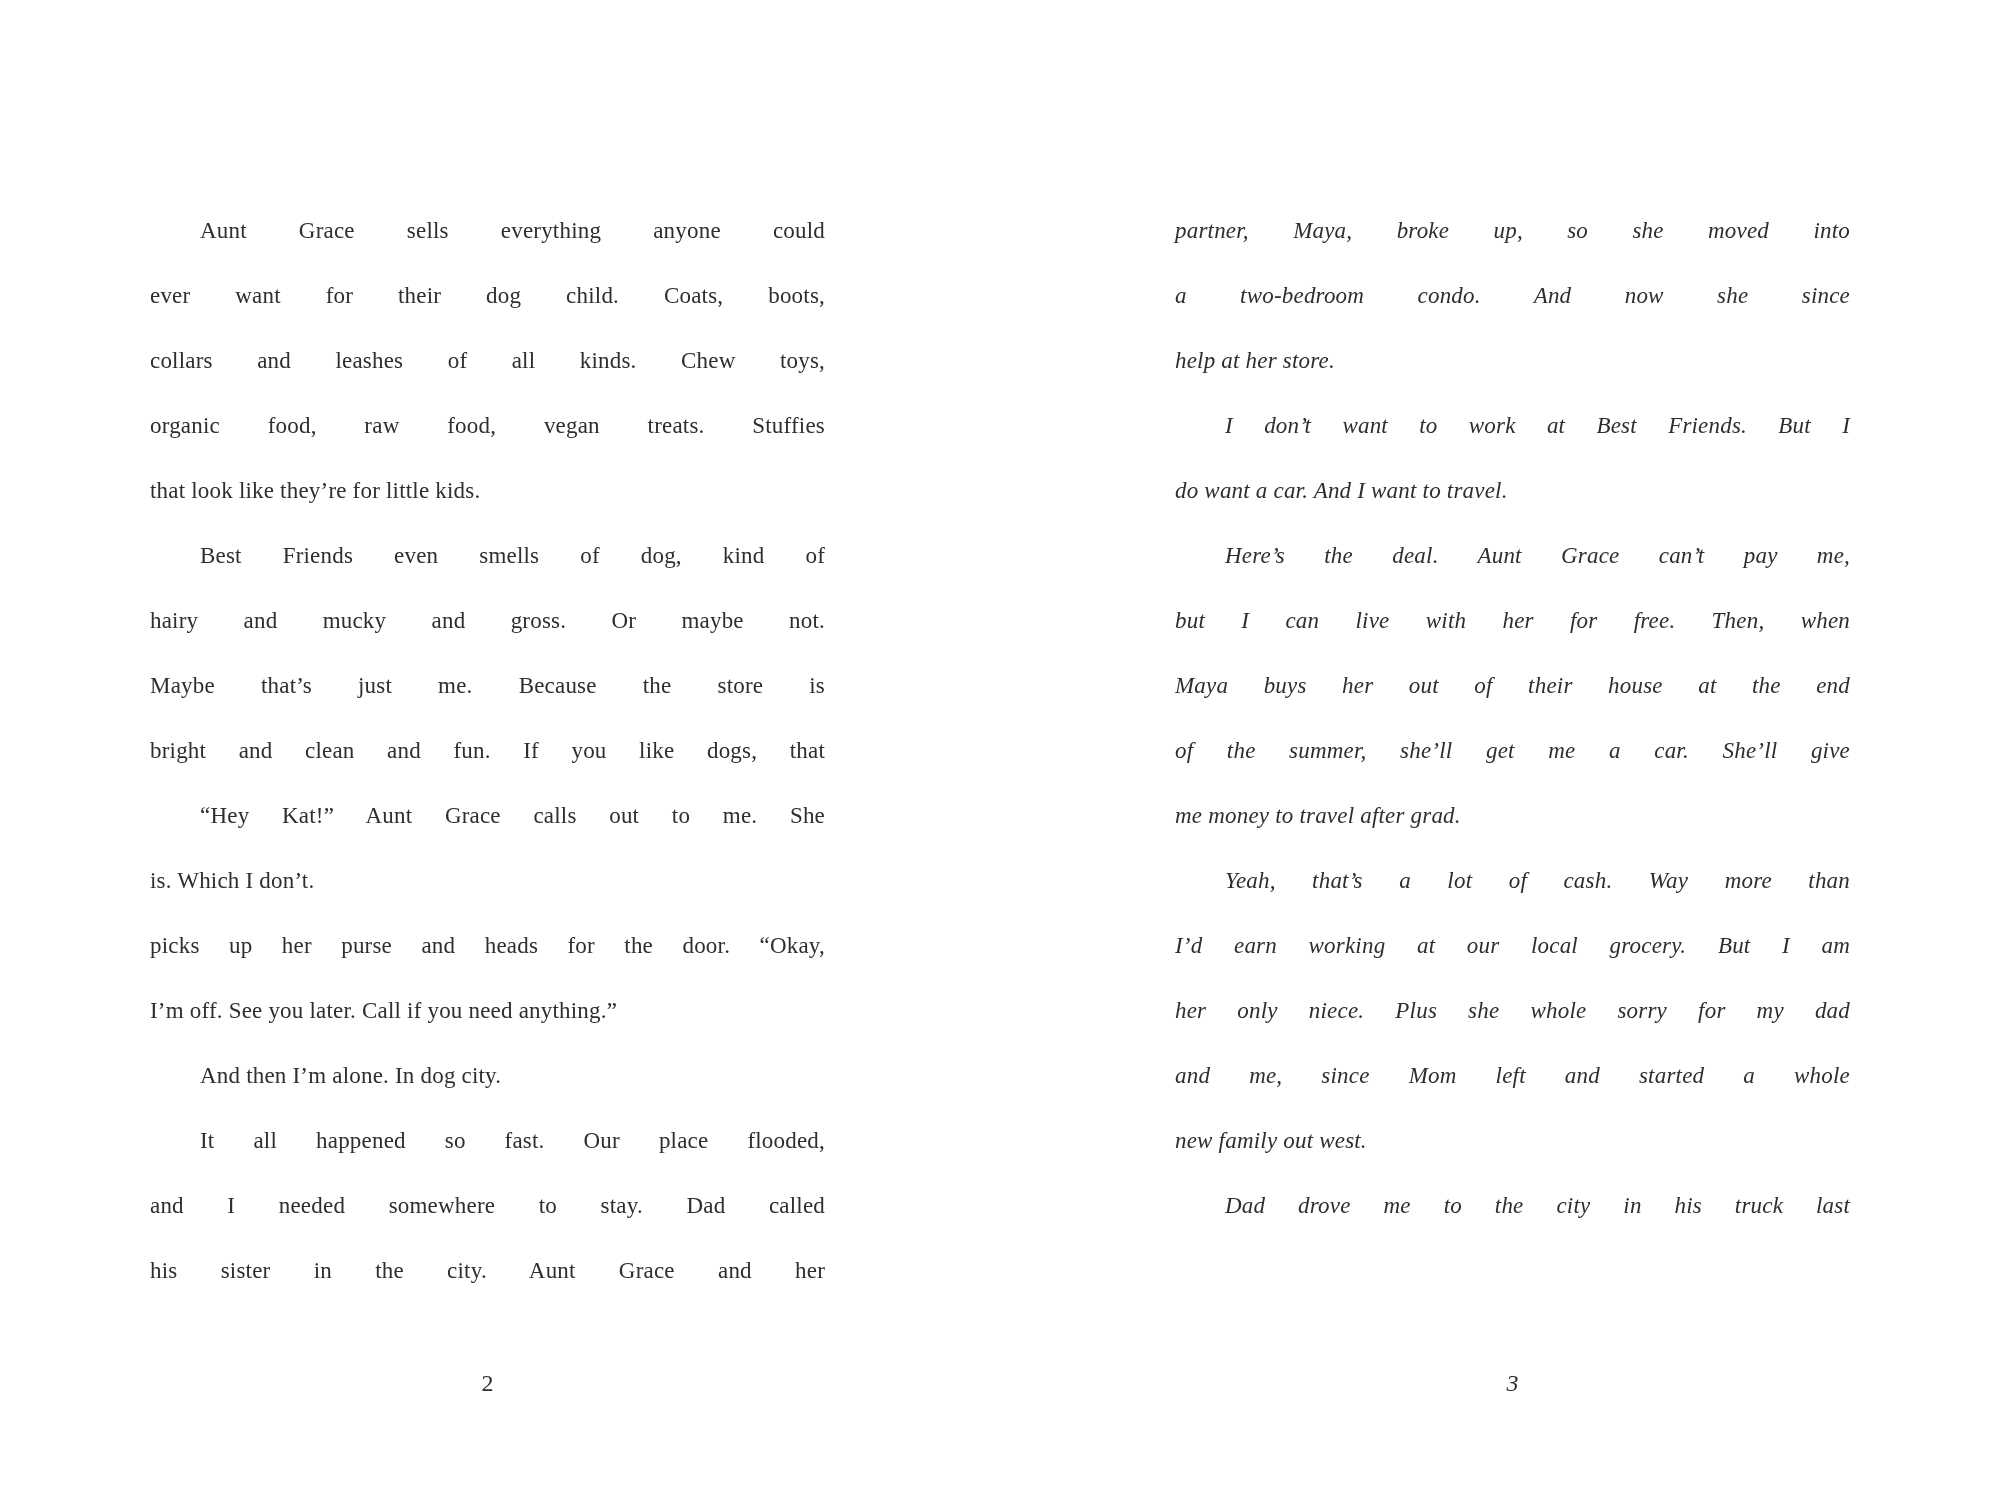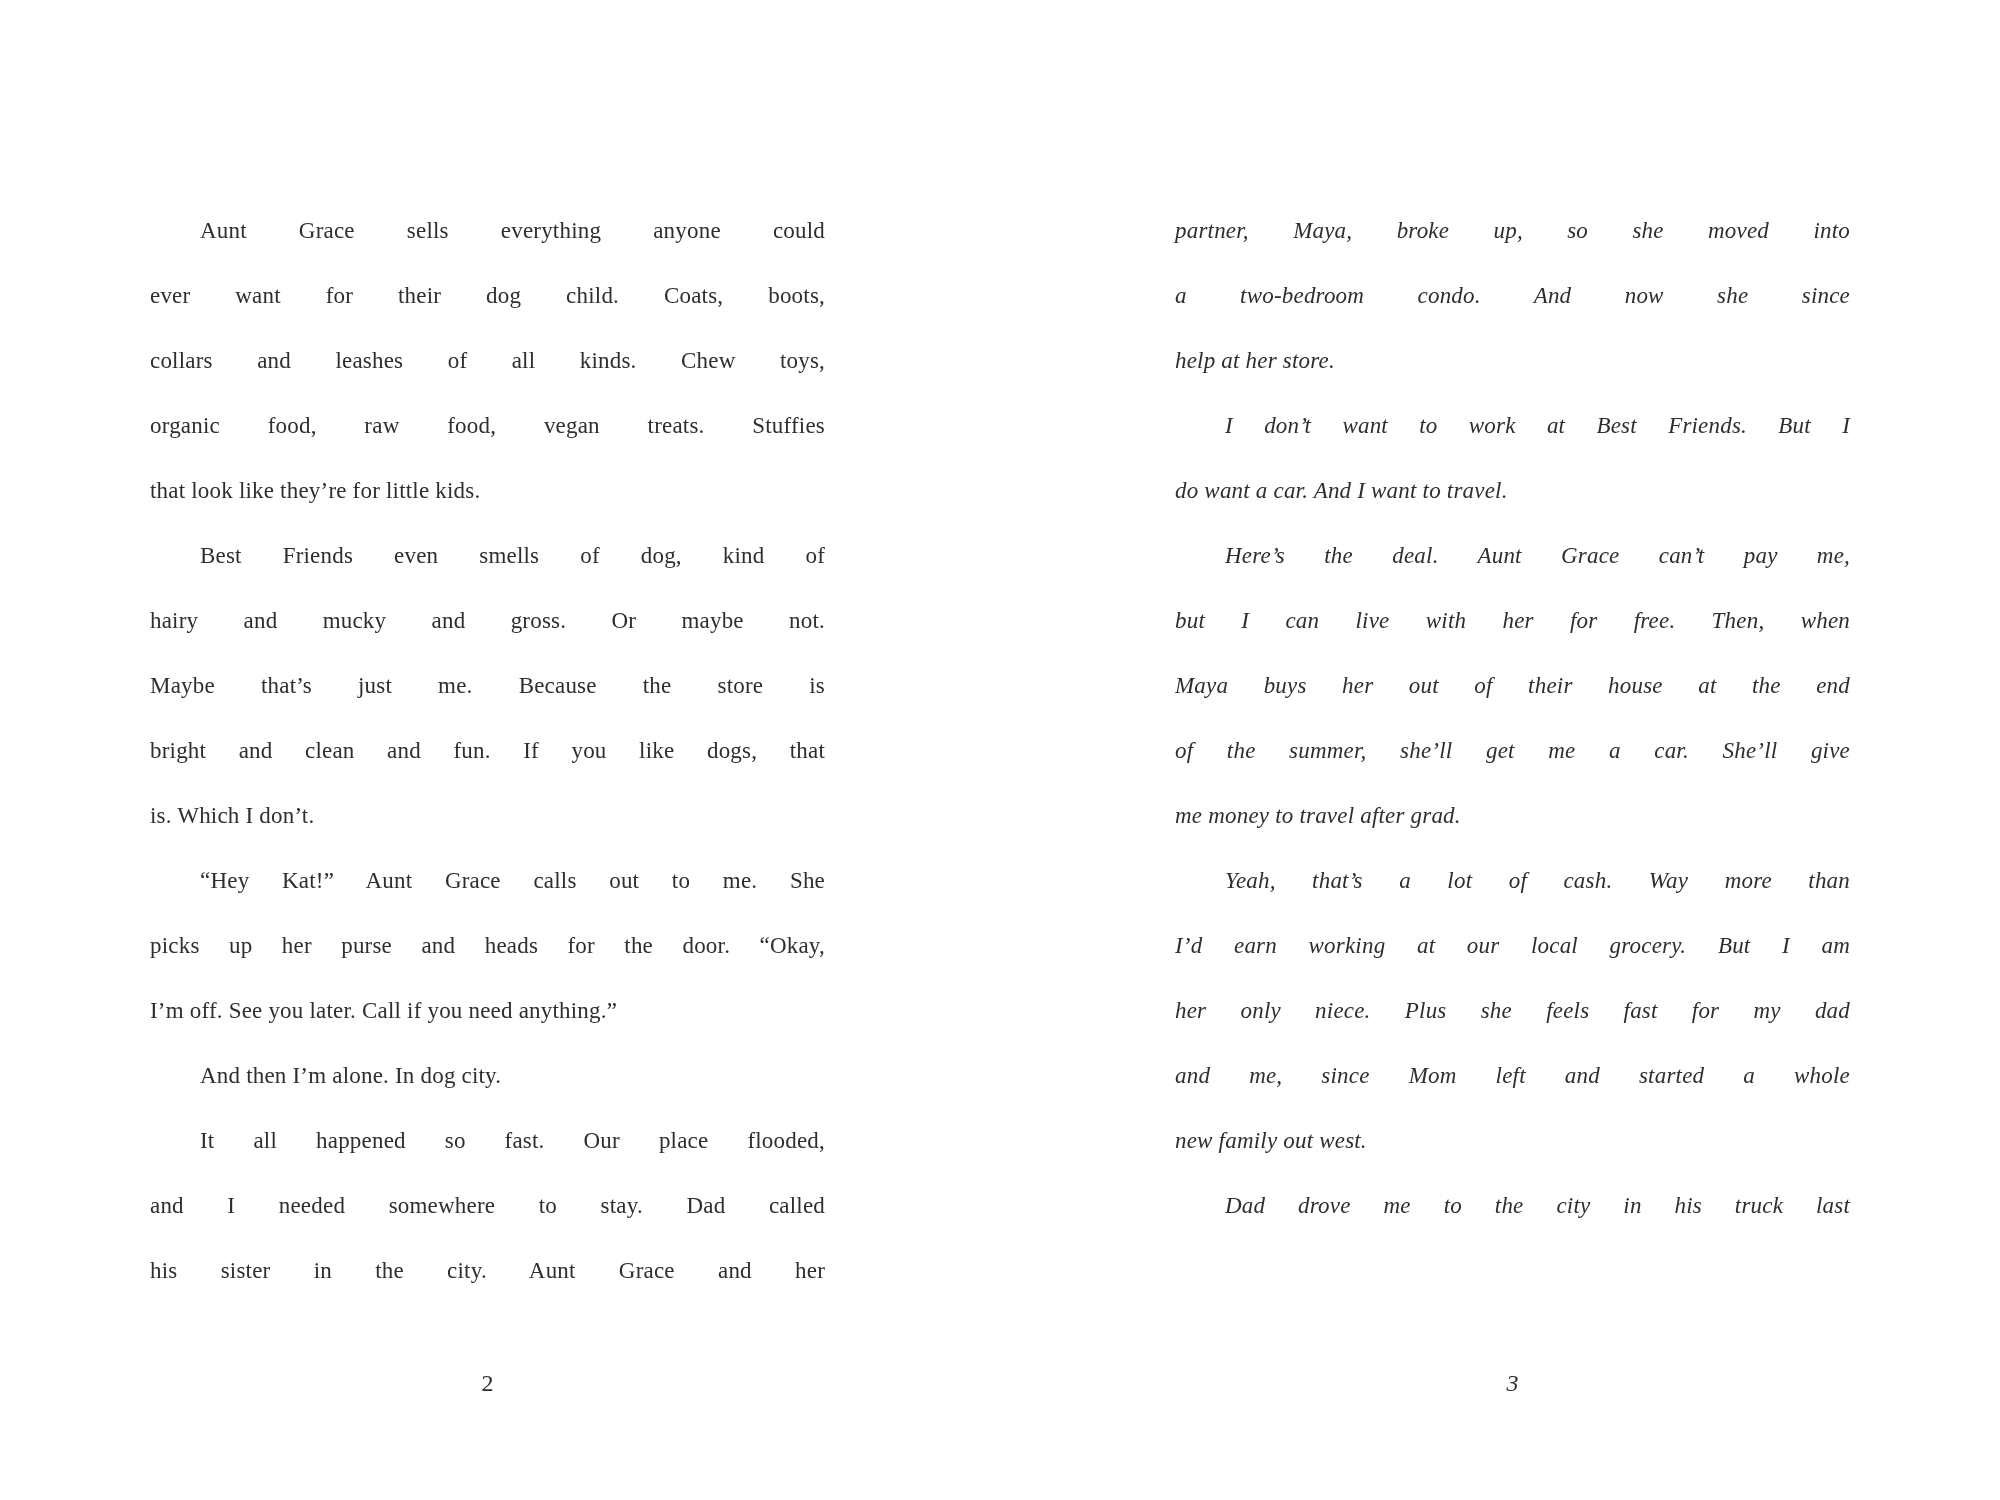--- a/index.html
+++ b/index.html
@@ -68,22 +68,22 @@
     <div class="text-block">
         <div class="line indent">Aunt Grace sells everything anyone could</div>
         <div class="line">ever want for their dog child. Coats, boots,</div>
         <div class="line">collars and leashes of all kinds. Chew toys,</div>
         <div class="line">organic food, raw food, vegan treats. Stuffies</div>
         <div class="line end">that look like they’re for little kids.</div>
         <div class="line indent">Best Friends even smells of dog, kind of</div>
         <div class="line">hairy and mucky and gross. Or maybe not.</div>
         <div class="line">Maybe that’s just me. Because the store is</div>
         <div class="line">bright and clean and fun. If you like dogs, that</div>
+        <div class="line indent">“Hey Kat!” Aunt Grace calls out to me. She</div>
         <div class="line end">is. Which I don’t.</div>
-        <div class="line indent">“Hey Kat!” Aunt Grace calls out to me. She</div>
         <div class="line">picks up her purse and heads for the door. “Okay,</div>
         <div class="line end">I’m off. See you later. Call if you need anything.”</div>
         <div class="line indent end">And then I’m alone. In dog city.</div>
         <div class="line indent">It all happened so fast. Our place flooded,</div>
         <div class="line">and I needed somewhere to stay. Dad called</div>
         <div class="line">his sister in the city. Aunt Grace and her</div>
       </div>
     <div class="pagenum">2</div>
   </section>
 
@@ -94,21 +94,21 @@
         <div class="line end">help at her store.</div>
         <div class="line indent">I don’t want to work at Best Friends. But I</div>
         <div class="line end">do want a car. And I want to travel.</div>
         <div class="line indent">Here’s the deal. Aunt Grace can’t pay me,</div>
         <div class="line">but I can live with her for free. Then, when</div>
         <div class="line">Maya buys her out of their house at the end</div>
         <div class="line">of the summer, she’ll get me a car. She’ll give</div>
         <div class="line end">me money to travel after grad.</div>
         <div class="line indent">Yeah, that’s a lot of cash. Way more than</div>
         <div class="line">I’d earn working at our local grocery. But I am</div>
-        <div class="line">her only niece. Plus she feels fast for my dad</div>
+        <div class="line">her only niece. Plus she whole sorry for my dad</div>
         <div class="line">and me, since Mom left and started a whole</div>
         <div class="line end">new family out west.</div>
         <div class="line indent">Dad drove me to the city in his truck last</div>
       </div>
     <div class="pagenum">3</div>
   </section>
 
 </main>
 
 </body></html>

